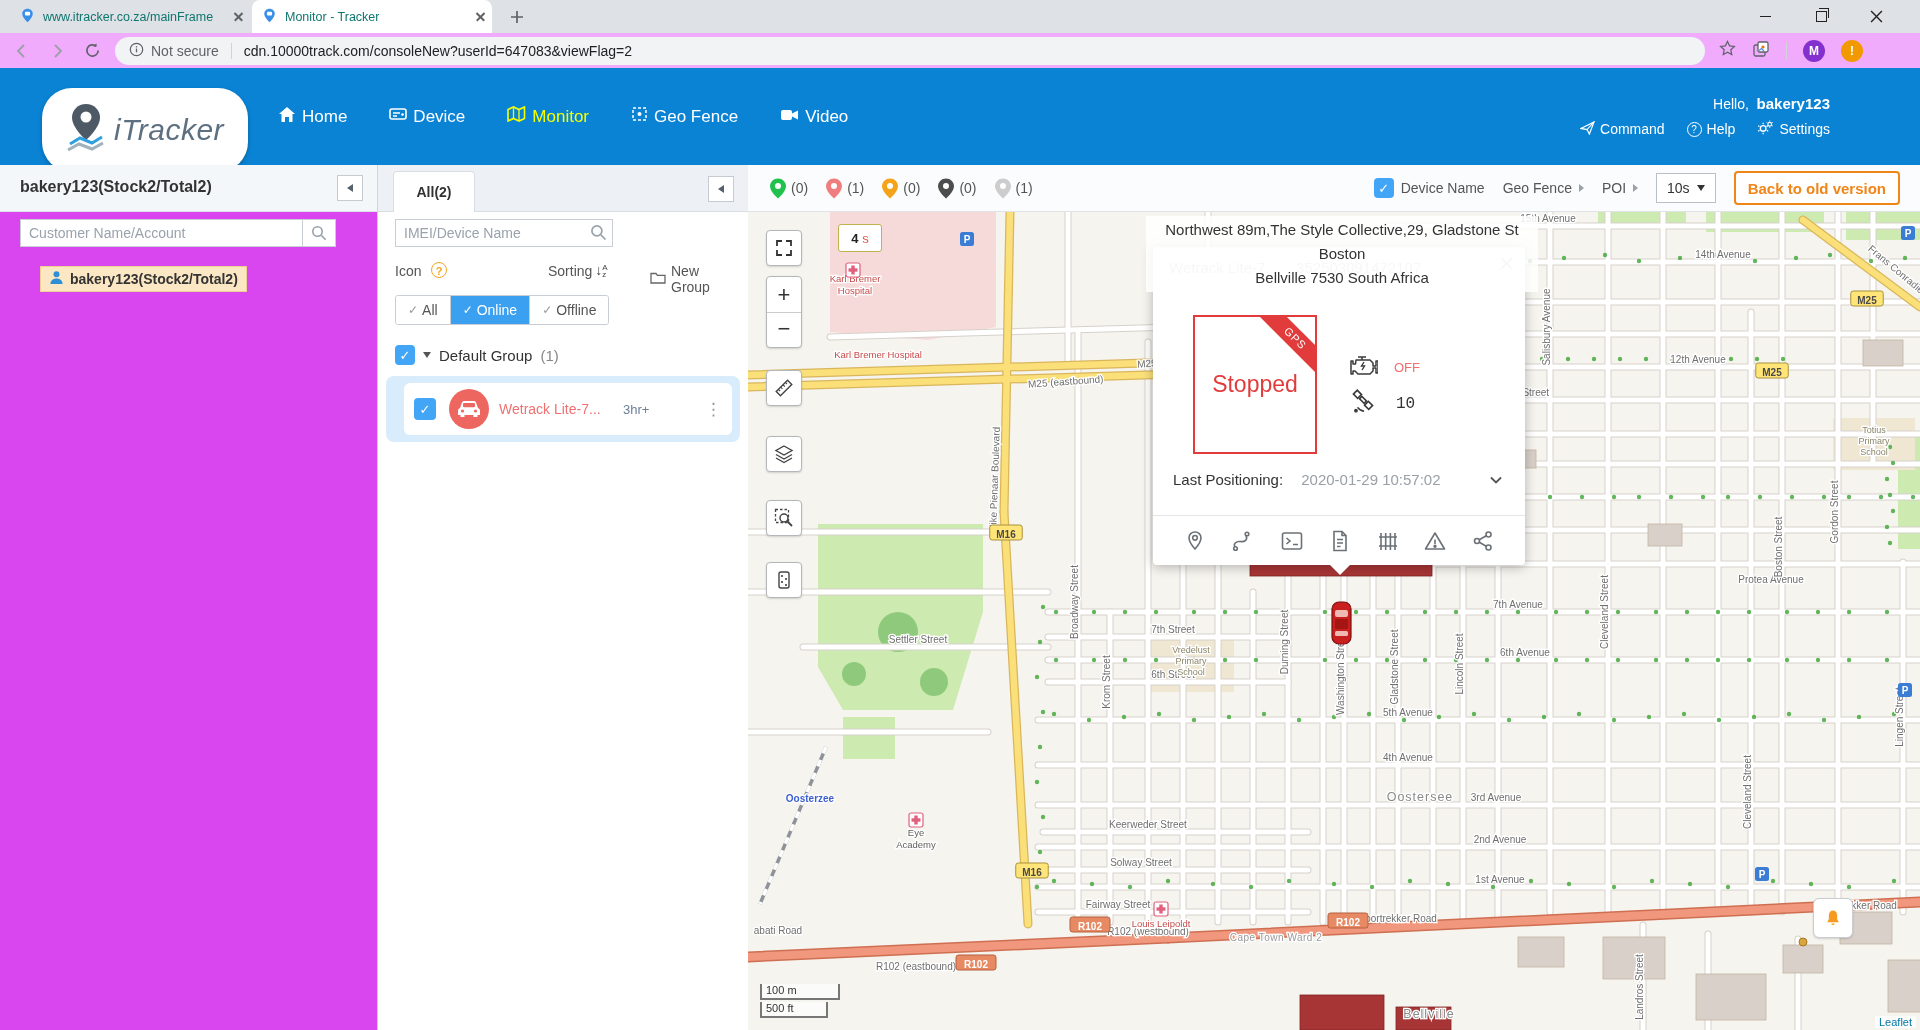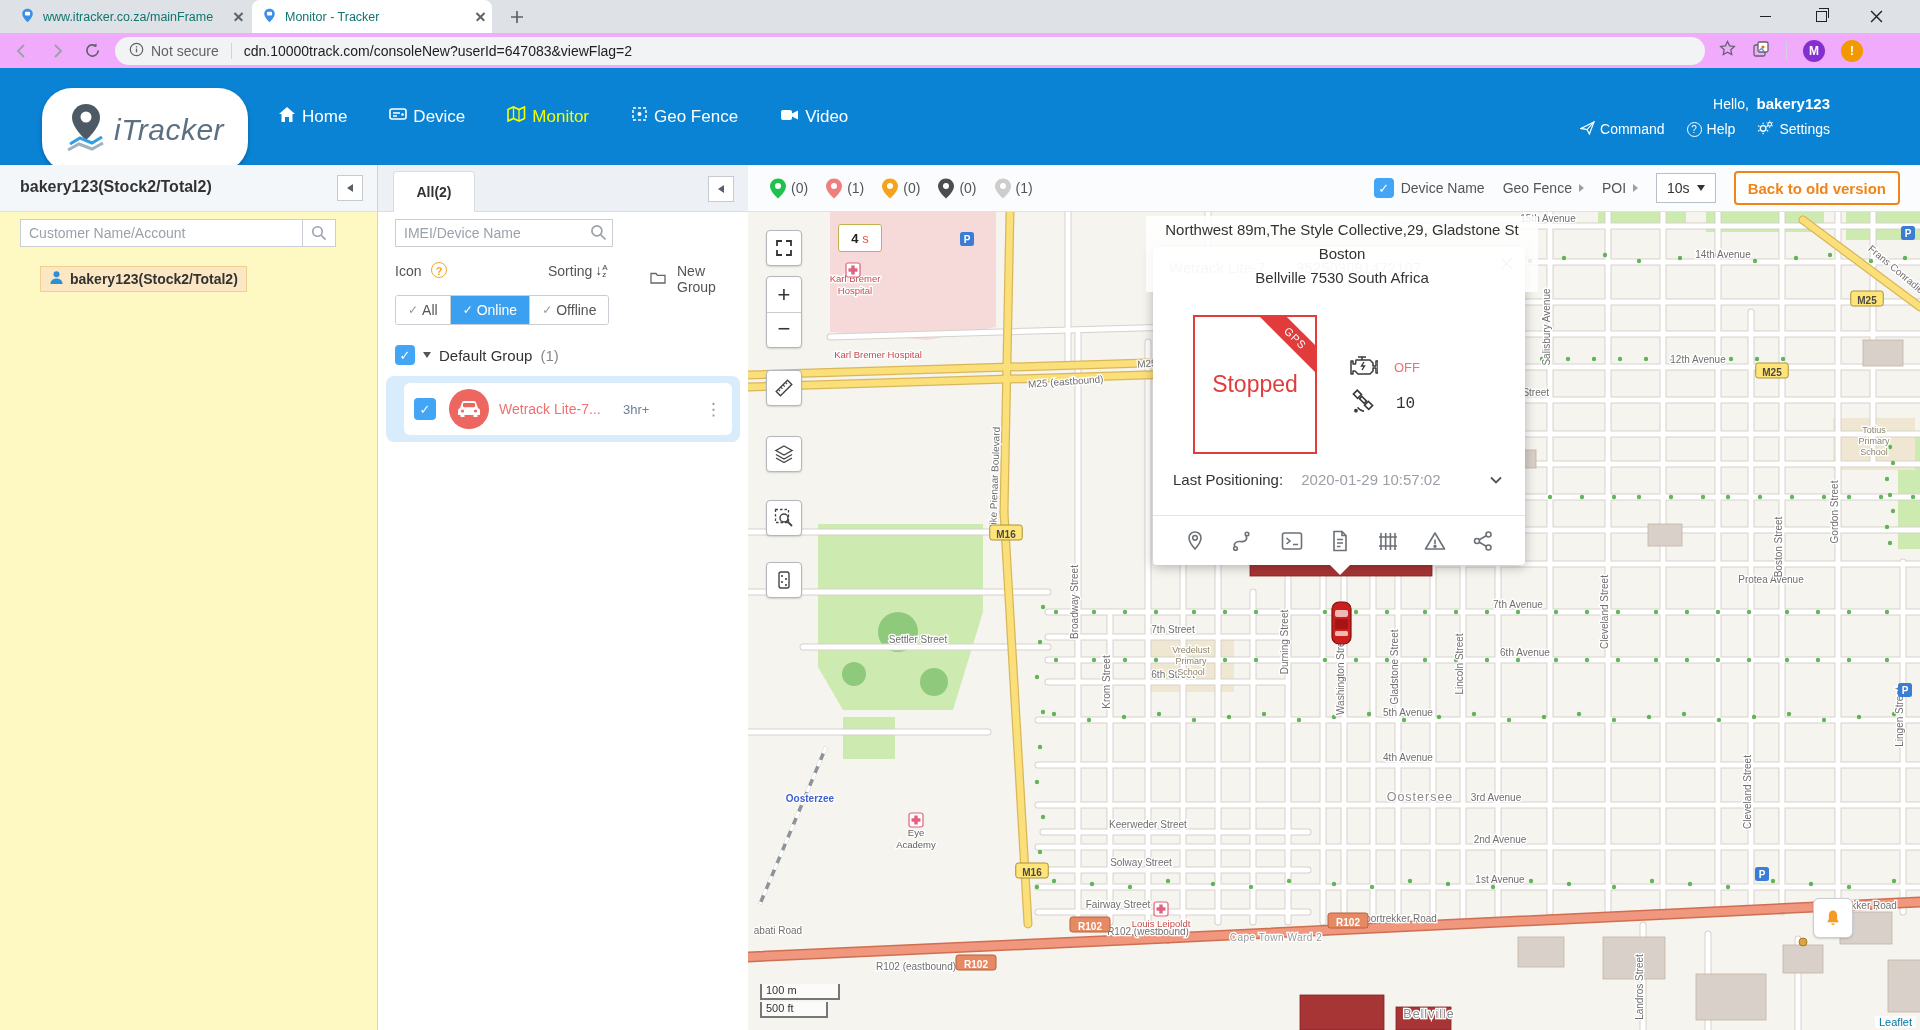--- a/index.html
+++ b/index.html
@@ -37,21 +37,21 @@
   .mainnav{position:absolute;left:278px;top:0;height:97px;display:flex;align-items:center;gap:42px;}
   .navitem{display:flex;align-items:center;gap:6px;color:#fff;font-size:17px;cursor:pointer;}
   .navitem.active{color:#f6ff00;}
   .hdr-right{position:absolute;right:90px;top:0;height:97px;display:flex;flex-direction:column;justify-content:center;align-items:flex-end;gap:8px;color:#fff;}
   .hello{font-size:14px;}
   .hello b{font-size:15px;}
   .hlinks{display:flex;gap:22px;font-size:14px;}
   .hlink{display:flex;align-items:center;gap:5px;cursor:pointer;}
   
   .content{position:absolute;left:0;top:165px;width:1920px;height:865px;}
-  .custpanel{position:absolute;left:0;top:0;width:377px;height:865px;background:#fef9c3;border-right:1px solid #cfd4da;}
+  .custpanel{position:absolute;left:0;top:0;width:377px;height:865px;background:#d946ef;border-right:1px solid #cfd4da;}
   .custhead{position:relative;height:46px;background:#f4f7fa;border-bottom:1px solid #dde2e8;}
   .custhead .t{position:absolute;left:20px;top:13px;font-size:16px;font-weight:bold;color:#333;}
   .collapse{position:absolute;width:24px;height:24px;background:#fff;border:1px solid #c6cbd1;display:flex;align-items:center;justify-content:center;cursor:pointer;}
   .tri-l{width:0;height:0;border-right:6px solid #55606b;border-top:4px solid transparent;border-bottom:4px solid transparent;}
   .searchrow{position:absolute;left:20px;top:54px;height:28px;display:flex;}
   .searchrow input{width:282px;height:28px;border:1px solid #c9ced4;border-right:none;padding:0 8px;font-size:14px;color:#333;outline:none;box-sizing:border-box;font-family:"Liberation Sans",sans-serif;}
   .searchrow input::placeholder{color:#9aa2ab;}
   .sbtn{width:34px;height:28px;border:1px solid #c9ced4;background:#fff;display:flex;align-items:center;justify-content:center;box-sizing:border-box;cursor:pointer;}
   .custitem{position:absolute;left:40px;top:101px;height:24px;padding:0 8px;background:#fbe7c3;border:1px solid #f0cf92;display:flex;align-items:center;gap:6px;font-size:14px;font-weight:bold;color:#333;cursor:pointer;}
   .devpanel{position:absolute;left:378px;top:0;width:370px;height:865px;background:#fff;border-right:1px solid #cfd4da;}
@@ -62,21 +62,21 @@
   .devsearch input{width:218px;height:28px;border:1px solid #c9ced4;padding:0 30px 0 8px;font-size:14px;outline:none;box-sizing:border-box;font-family:"Liberation Sans",sans-serif;}
   .devsearch input::placeholder{color:#9aa2ab;}
   .devsearch .mg{position:absolute;right:6px;top:5px;}
   .optrow{position:absolute;left:17px;top:96px;width:336px;height:22px;font-size:14px;color:#555;}
   .optrow .icon-l{position:absolute;left:0;top:2px;}
   .qmark{position:absolute;left:36px;top:1px;width:16px;height:16px;border:1.4px solid #f5a623;border-radius:50%;color:#f5a623;font-size:11px;font-weight:bold;text-align:center;line-height:16px;box-sizing:border-box;}
   .sorting{position:absolute;left:153px;top:2px;display:flex;gap:3px;cursor:pointer;}
   .sortico{display:flex;align-items:flex-start;}
   .sortico .ar{font-size:14px;color:#444;line-height:14px;}
   .sortico .lt{display:flex;flex-direction:column;font-size:8px;color:#444;line-height:7px;margin-top:1px;}
-  .newgroup{position:absolute;left:255px;top:2px;display:flex;align-items:center;gap:11px;cursor:pointer;}
+  .newgroup{position:absolute;left:255px;top:2px;display:flex;align-items:center;gap:5px;cursor:pointer;}
   .filters{position:absolute;left:17px;top:130px;display:flex;height:28px;border:1px solid #c9ced4;border-radius:3px;overflow:hidden;}
   .fbtn{display:flex;align-items:center;justify-content:center;gap:4px;font-size:14px;color:#555;background:#fff;border-right:1px solid #c9ced4;padding:0 12px;cursor:pointer;}
   .fbtn:last-child{border-right:none;}
   .fbtn .ck{color:#999;font-size:12px;}
   .fbtn.active{background:#3ba0ef;color:#fff;}
   .fbtn.active .ck{color:#fff;}
   .grouprow{position:absolute;left:17px;top:180px;display:flex;align-items:center;gap:8px;font-size:15px;color:#333;}
   .cb{width:20px;height:20px;border-radius:4px;background:#42a5f5;display:flex;align-items:center;justify-content:center;color:#fff;font-size:13px;cursor:pointer;}
   .tri-d{width:0;height:0;border-top:6px solid #555;border-left:4.5px solid transparent;border-right:4.5px solid transparent;display:inline-block;}
   .gcount{color:#888;}

